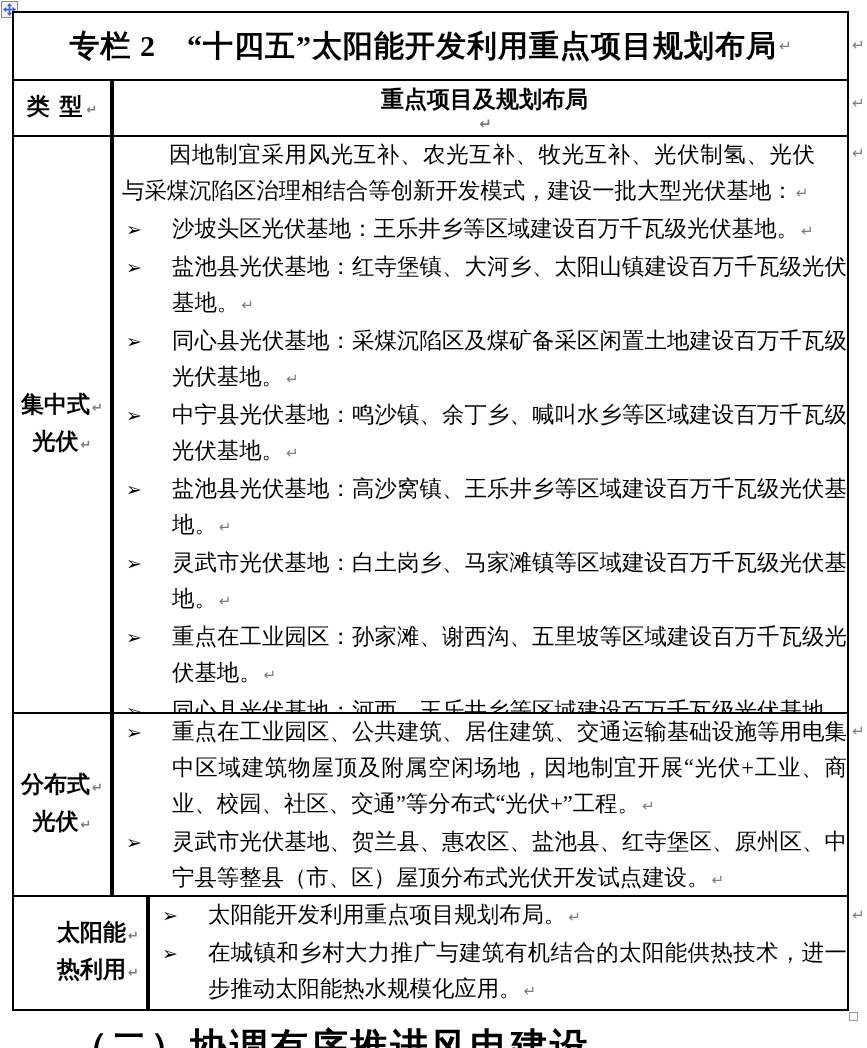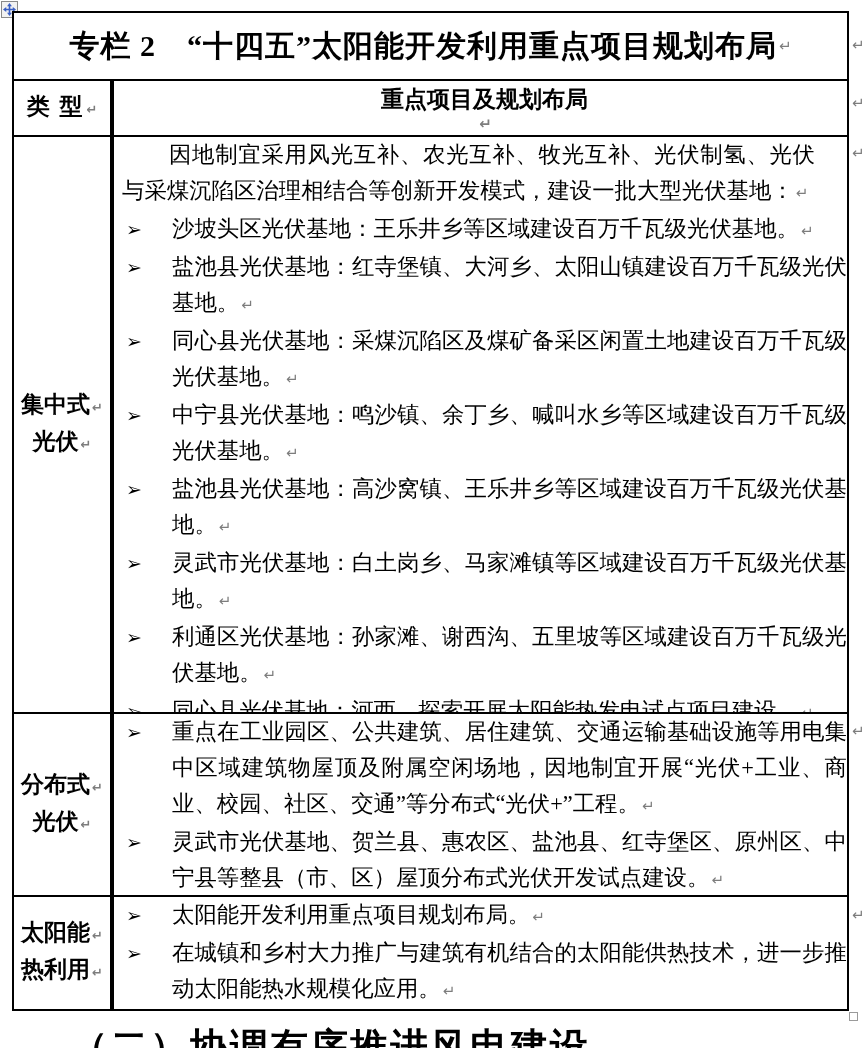--- a/index.html
+++ b/index.html
@@ -13,21 +13,21 @@
     display: flex; align-items: center; justify-content: center;
   }
 
   
   .doc-table {
     position: absolute; left: 12px; top: 11px; width: 837px; height: 1000px;
     border: 2px solid #000; background: #fff;
     display: flex; flex-direction: column;
   }
   .t-row { border-bottom: 2px solid #000; display: flex; }
-  .t-row:last-child { border-bottom: none; flex: 1; }
+  .t-row:last-child { border-bottom: none; flex: 1; margin-left: 36px; }
 
   .title-row {
     height: 71px; align-items: center; justify-content: center;
   }
   .title-text {
     font-size: 30px; font-weight: bold; letter-spacing: 1px; white-space: nowrap;
   }
 
   .header-row { height: 58px; }
   .body-row-1 { height: 577px; }
@@ -135,24 +135,24 @@
       <div class="item">
         <span class="bullet">➢</span><span class="bname">中宁县光伏基地：</span><span>鸣沙镇、余丁乡、喊叫水乡等区域建设百万千瓦级光伏基地。</span><span class="pmark">↵</span>
       </div>
       <div class="item">
         <span class="bullet">➢</span><span class="bname">盐池县光伏基地：</span><span>高沙窝镇、王乐井乡等区域建设百万千瓦级光伏基地。</span><span class="pmark">↵</span>
       </div>
       <div class="item">
         <span class="bullet">➢</span><span class="bname">灵武市光伏基地：</span><span>白土岗乡、马家滩镇等区域建设百万千瓦级光伏基地。</span><span class="pmark">↵</span>
       </div>
       <div class="item">
-        <span class="bullet">➢</span><span class="bname">利通区光伏基地：</span><span>孙家滩、谢西沟、五里坡等区域建设百万千瓦级光伏基地。</span><span class="pmark">↵</span>
+        <span class="bullet">➢</span><span class="bname">重点在工业园区：</span><span>孙家滩、谢西沟、五里坡等区域建设百万千瓦级光伏基地。</span><span class="pmark">↵</span>
       </div>
       <div class="item">
-        <span class="bullet">➢</span><span class="bname">同心县光伏基地：</span><span>河西、探索开展太阳能热发电试点项目建设。</span><span class="pmark">↵</span>
+        <span class="bullet">➢</span><span class="bname">同心县光伏基地：</span><span>河西、王乐井乡等区域建设百万千瓦级光伏基地。</span><span class="pmark">↵</span>
       </div>
     </div>
   </div>
 
   <div class="t-row body-row-2">
     <div class="cell-type">
       <div class="tline"><span>分布式</span><span class="pmark">↵</span></div>
       <div class="tline"><span>光伏</span><span class="pmark">↵</span></div>
     </div>
     <div class="cell-content">

